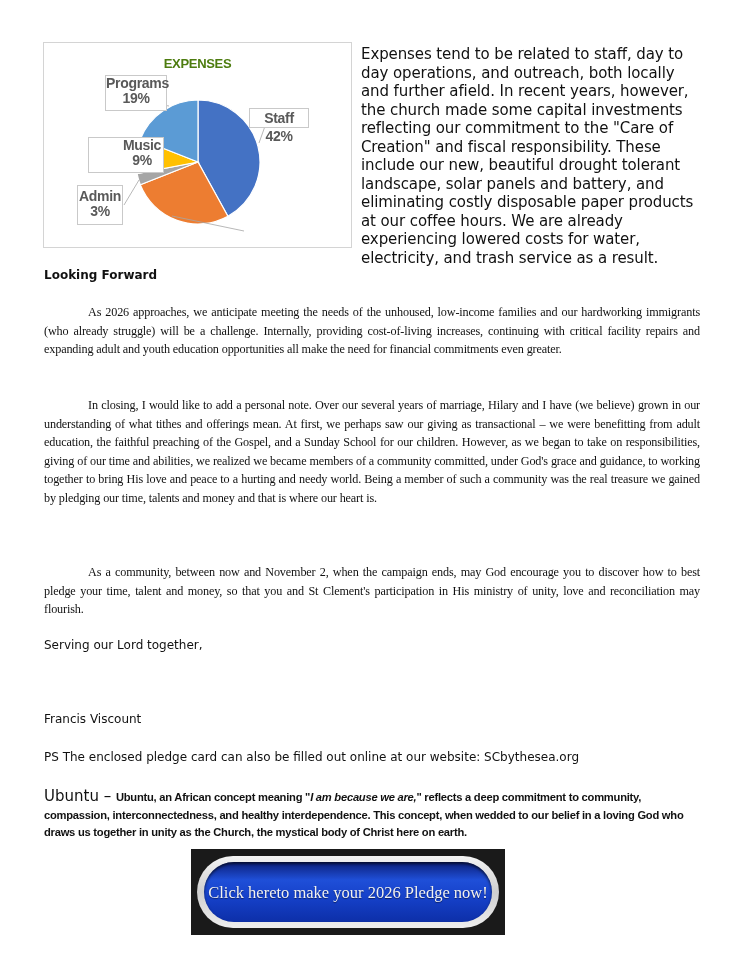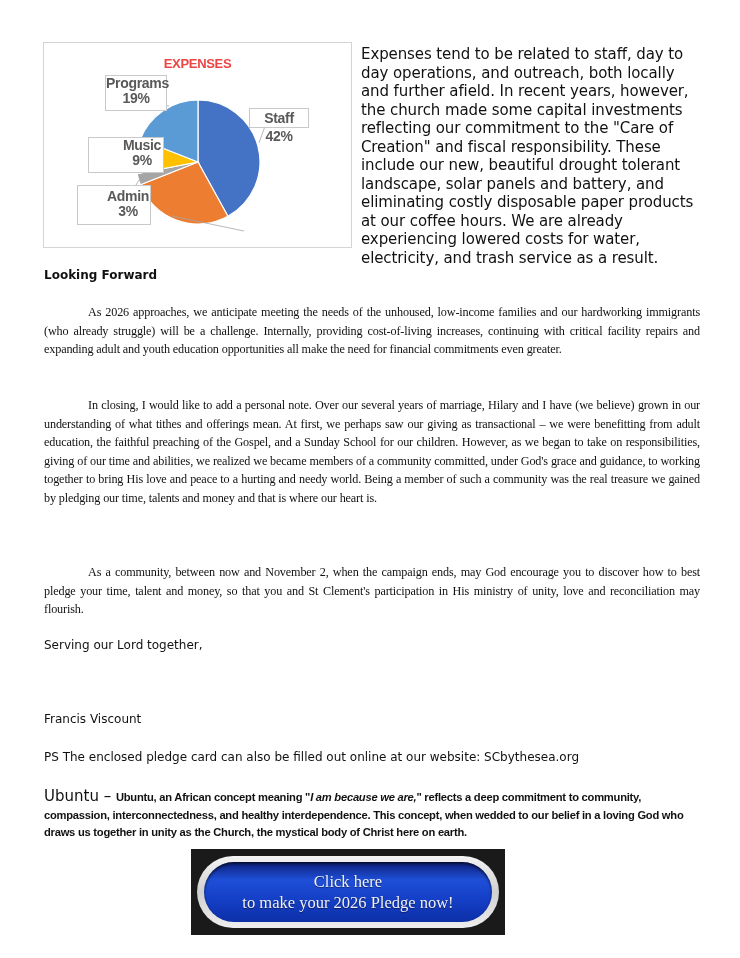--- a/index.html
+++ b/index.html
@@ -5,21 +5,21 @@
     html, body { margin: 0; padding: 0; background: #ffffff; }
     body { width: 740px; height: 958px; position: relative; overflow: hidden;
            font-family: "DejaVu Sans", sans-serif; color: #111; }
     .page { position: absolute; left: 0; top: 0; width: 740px; height: 958px; }
 
     
     .chart-box { position: absolute; left: 43px; top: 42px; width: 307px; height: 204px;
                  border: 1px solid #d4d4d4; background: #fff; }
     .chart-title { position: absolute; left: 0; width: 100%; top: 13px; text-align: center;
                    font-family: "Liberation Sans", sans-serif; font-weight: bold; font-size: 13px;
-                   color: #ef4444; letter-spacing: -0.3px; }
+                   color: #4d7c0f; letter-spacing: -0.3px; }
     .chart-svg { position: absolute; left: 0; top: 0; }
     .callout { position: absolute; background: #fff; border: 1px solid #c9c9c9;
                font-family: "Liberation Sans", sans-serif; font-weight: bold; font-size: 14px;
                color: #595959; text-align: center; line-height: 15px; letter-spacing: -0.3px; }
 
     
     .side-text { position: absolute; left: 361px; top: 45px; width: 340px;
                  font-size: 15px; line-height: 18.5px; letter-spacing: -0.1px; }
 
     .heading { position: absolute; left: 44px; top: 268px; font-weight: bold; font-size: 12px; }
@@ -34,21 +34,21 @@
     .ubuntu em { font-style: italic; }
 
     
     .pledge-wrap { position: absolute; left: 191px; top: 849px; width: 314px; height: 86px;
                    background: #1a1a1a; }
     .pledge-ring { position: absolute; left: 6px; top: 7px; right: 6px; bottom: 7px; border-radius: 40px;
                    background: linear-gradient(#f4f4f4, #cfcfcf 50%, #eeeeee); }
     .pledge-btn { position: absolute; left: 7px; top: 6px; right: 7px; bottom: 6px; border-radius: 34px;
                   background: linear-gradient(#0c1f7a 0%, #1f4fd8 30%, #1540c8 60%, #0d2fa8 100%);
                   box-shadow: inset 0 2px 3px rgba(0,0,0,0.6);
-                  display: flex; flex-direction: column; align-items: center; justify-content: center;
+                  display: flex; flex-direction: row; align-items: center; justify-content: center;
                   cursor: pointer; }
     .pledge-btn span { font-family: "Liberation Serif", serif; color: #f2f2f2; font-size: 16.5px;
                        line-height: 21px; text-shadow: 0 1px 1px rgba(0,0,0,0.5); }
   </style>
 </head>
 <body>
 
 <div class="page">
 
   <div class="chart-box">
@@ -78,21 +78,21 @@
       <div>Programs</div>
       <div>19%</div>
     </div>
     <div class="callout" style="left:205px;top:65px;width:58px;height:18px;line-height:18px;">
       <div>Staff 42%</div>
     </div>
     <div class="callout" style="left:44px;top:94px;width:42px;height:34px;padding-left:32px;">
       <div>Music</div>
       <div>9%</div>
     </div>
-    <div class="callout" style="left:33px;top:142px;width:44px;height:38px;padding-left:28px;">
+    <div class="callout" style="left:33px;top:142px;width:44px;height:38px;">
       <div style="padding-top:3px;">Admin</div>
       <div>3%</div>
     </div>
   </div>
 
   <div class="side-text">Expenses tend to be related to staff, day to day operations, and outreach, both locally and further afield.  In recent years, however, the church made some capital investments reflecting our commitment to the "Care of Creation" and fiscal responsibility. These include our new, beautiful drought tolerant landscape, solar panels and battery, and eliminating costly disposable paper products at our coffee hours. We are already experiencing lowered costs for water, electricity, and trash service as a result.</div>
 
   <div class="heading">Looking Forward</div>
 
   <div class="para" style="top:303px;">

